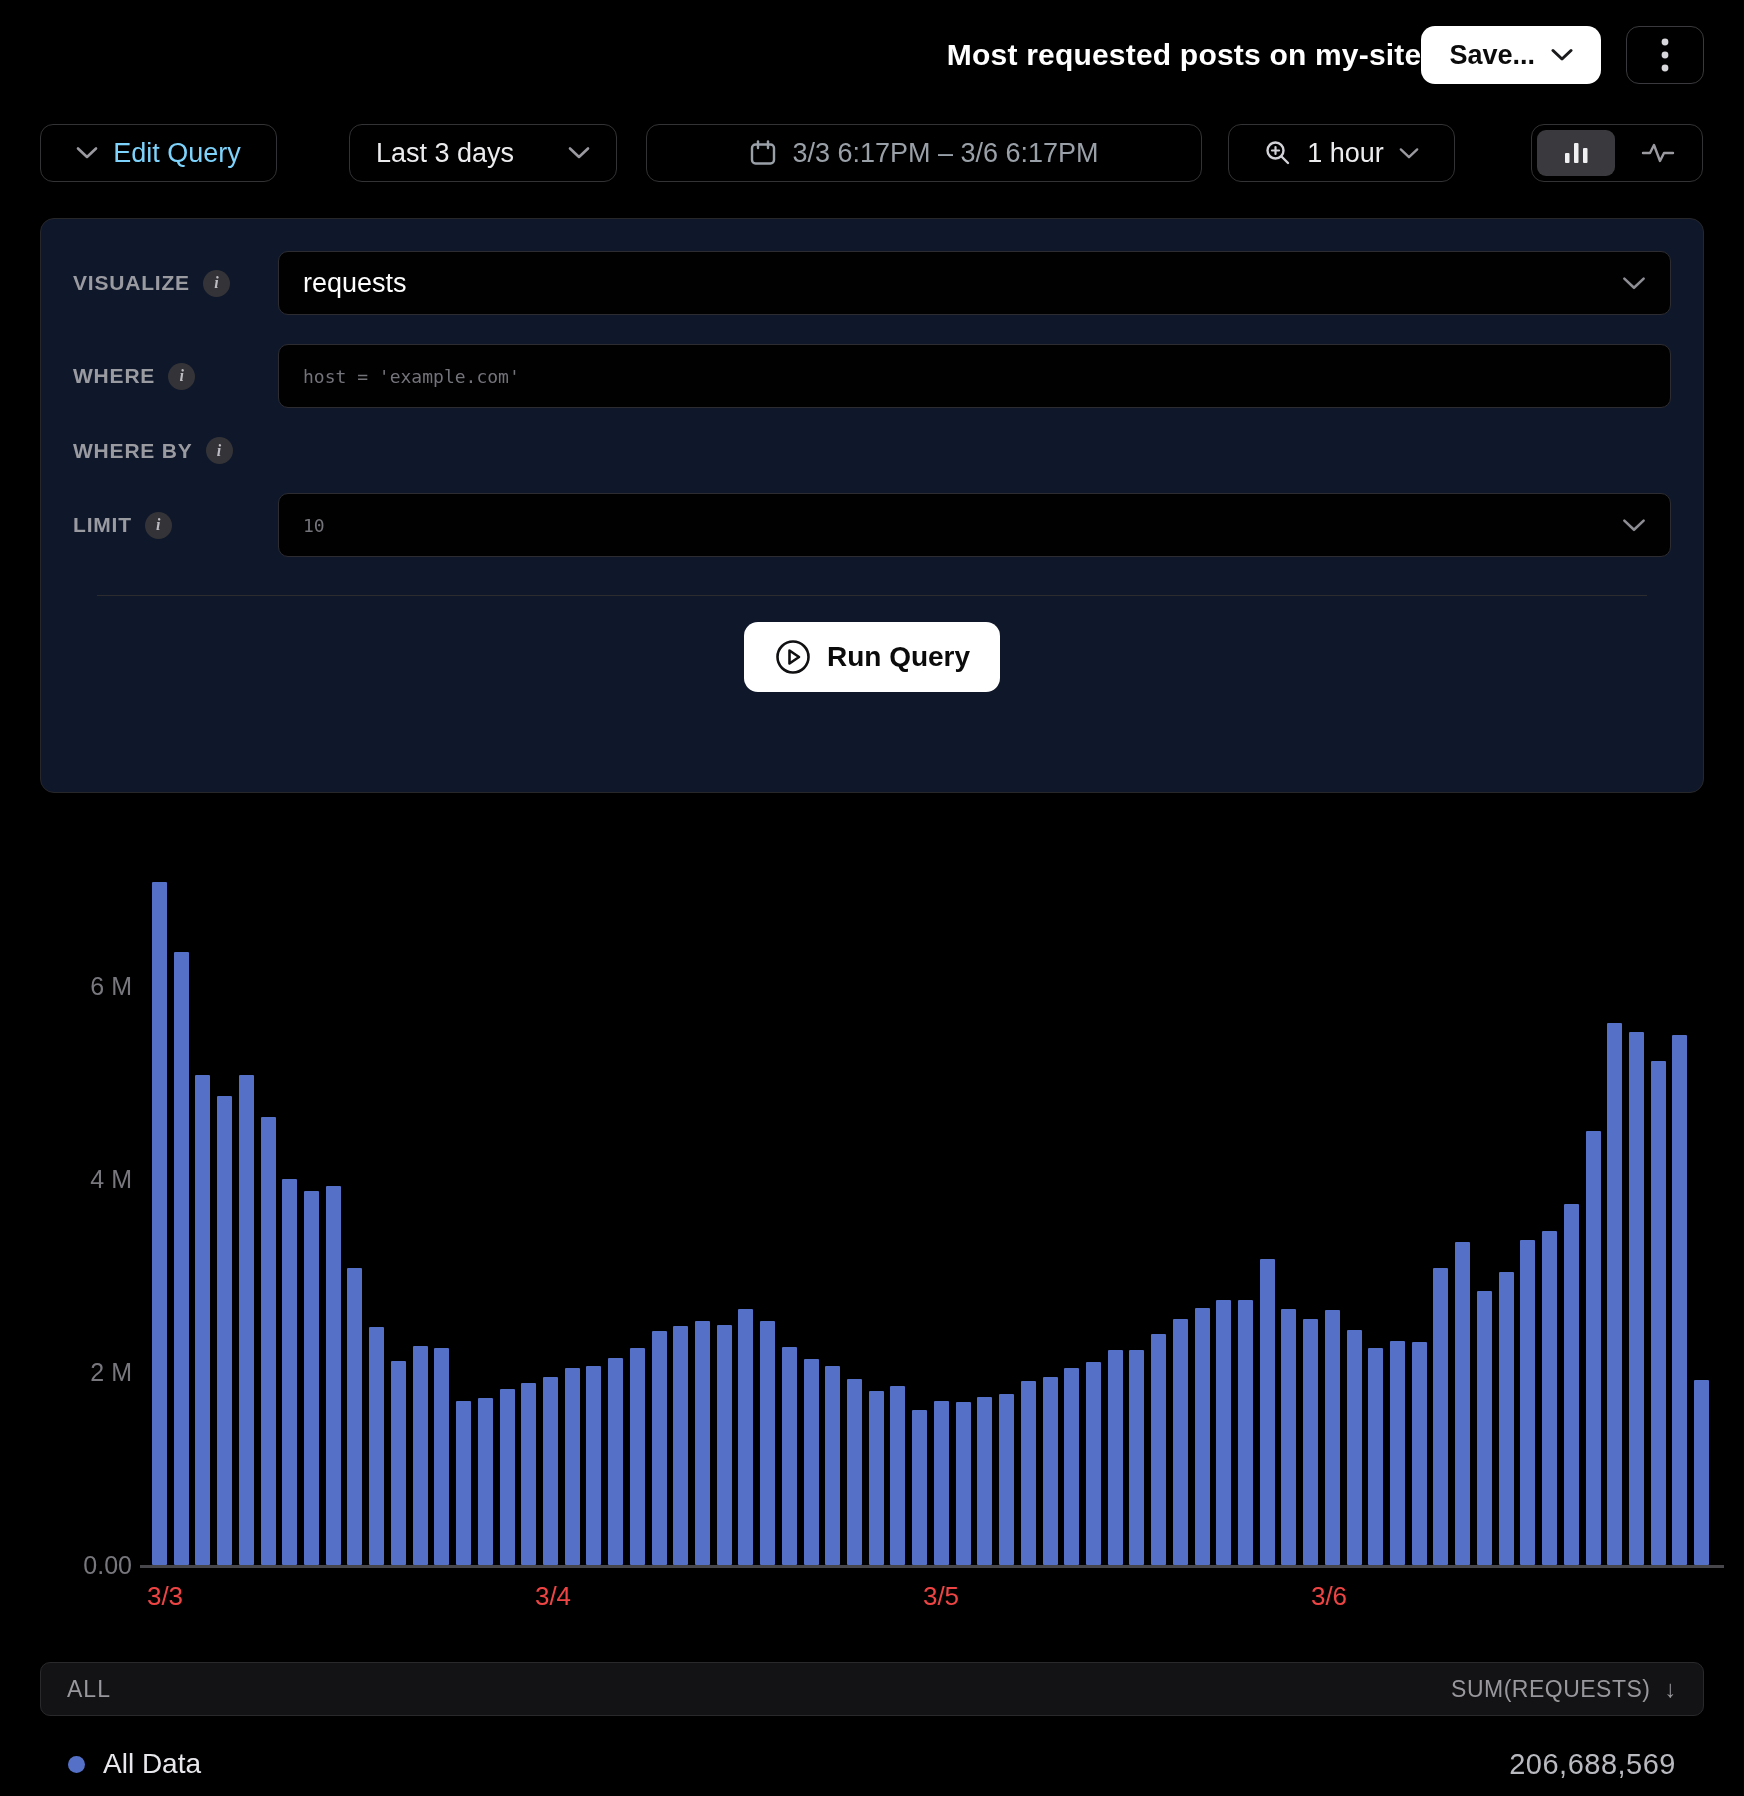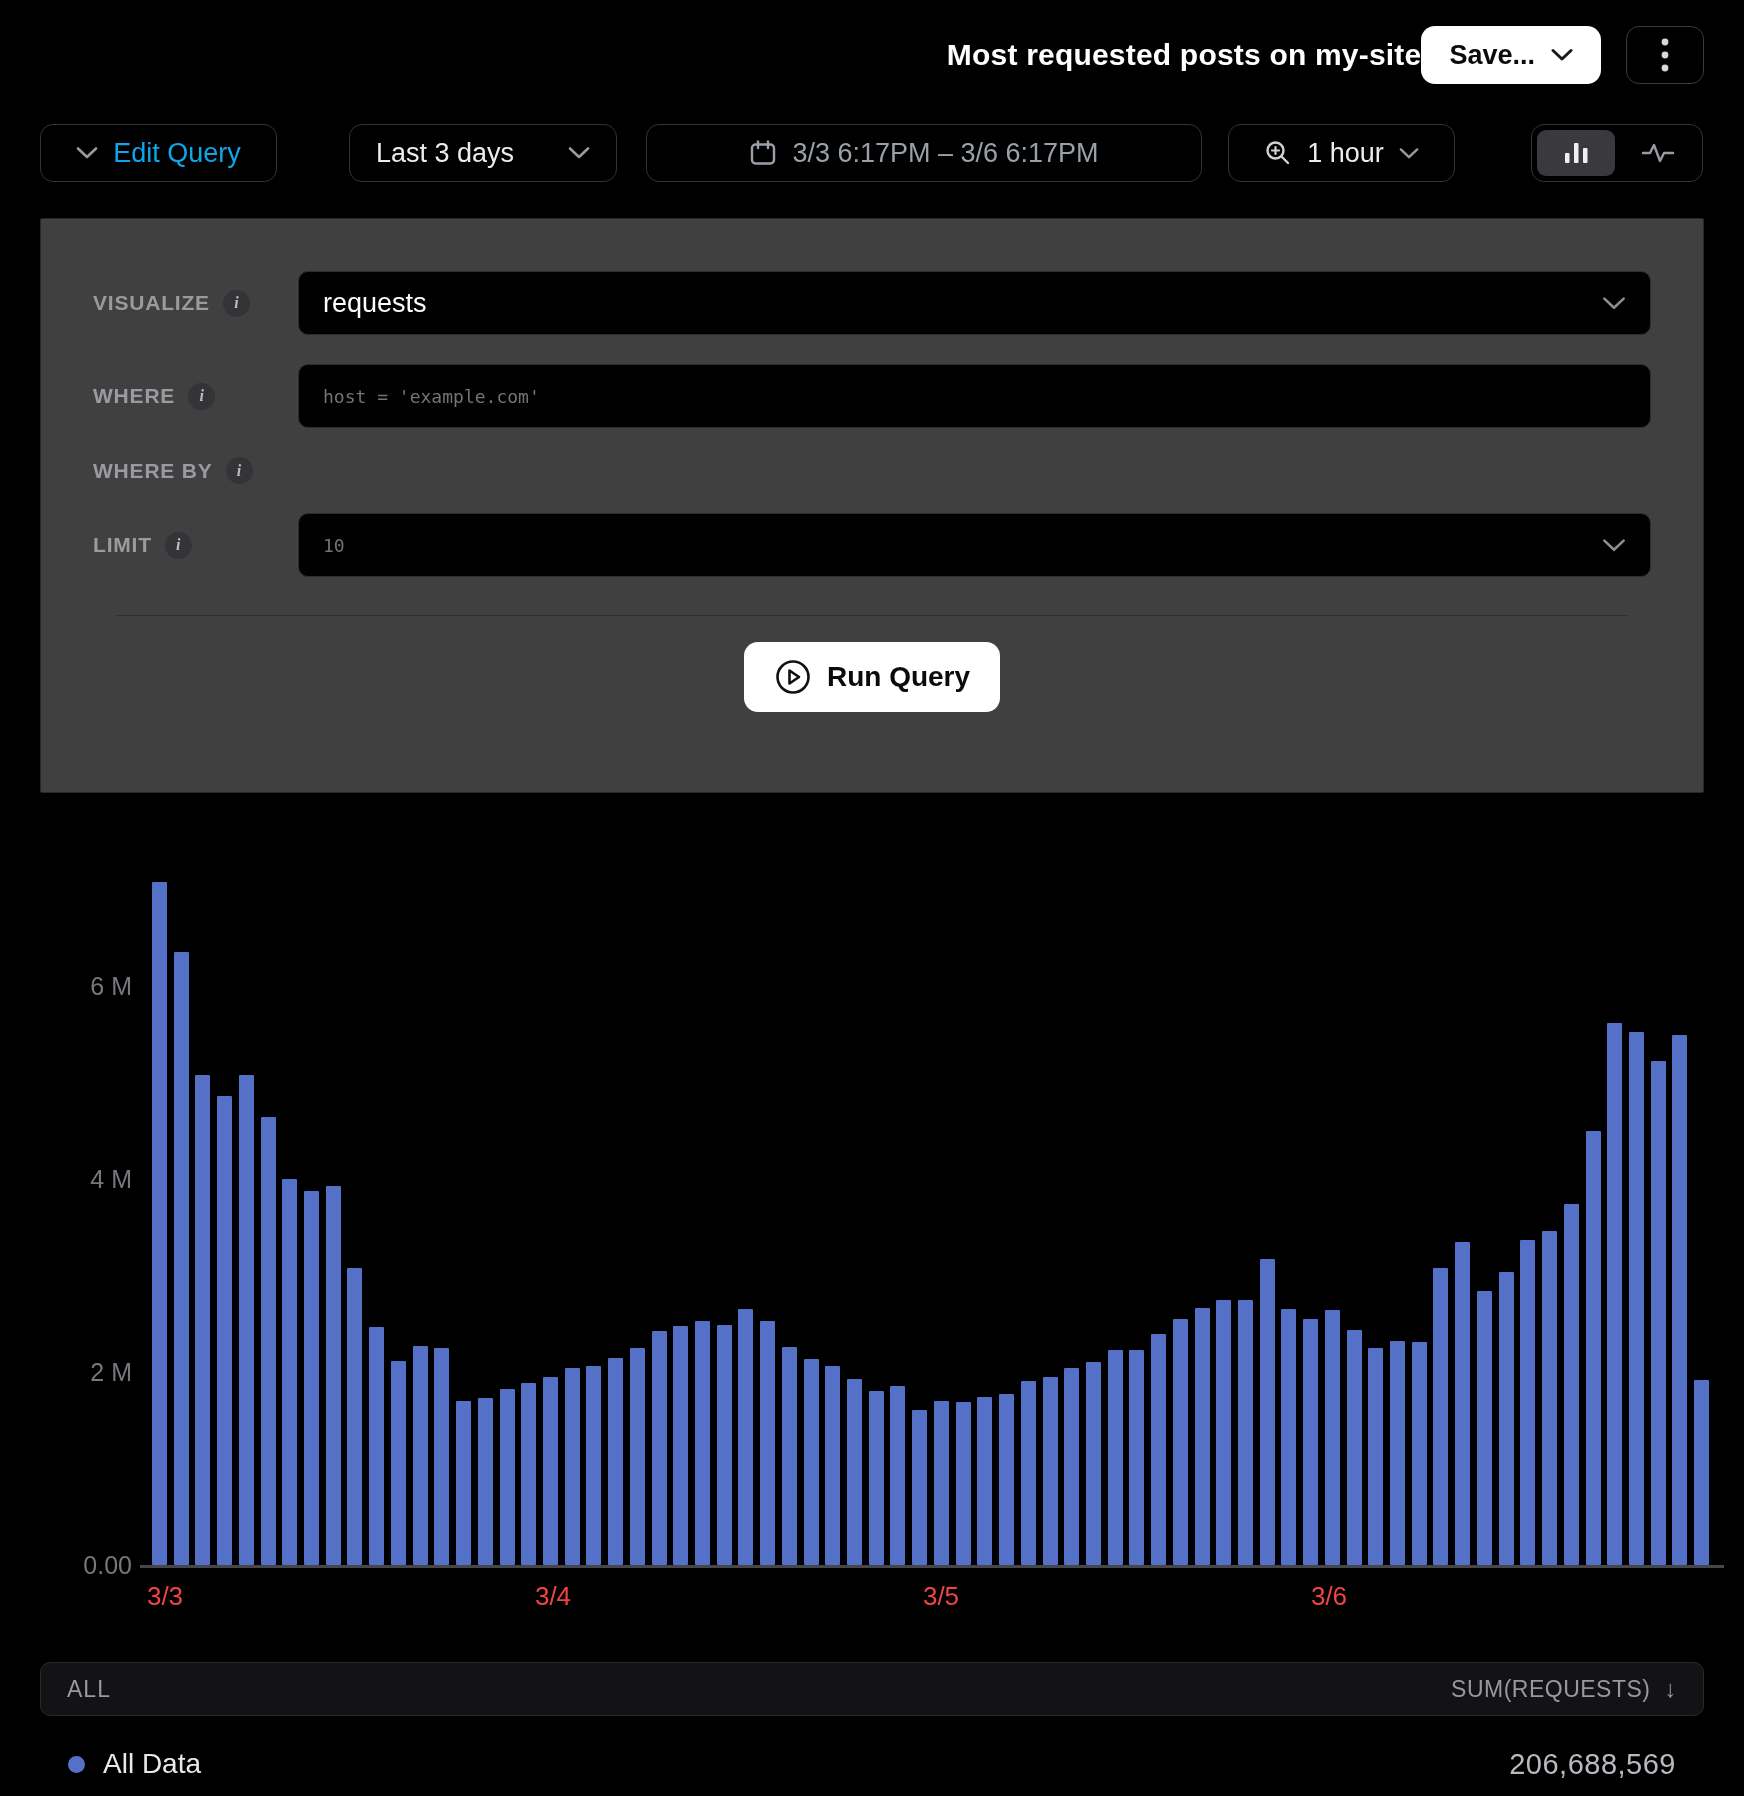--- a/index.html
+++ b/index.html
@@ -10,30 +10,30 @@
   
   .header-row { display:flex; align-items:center; justify-content:flex-end; height:58px; }
   .page-title { font-size:30px; font-weight:700; letter-spacing:.2px; color:#fff; }
   .header-actions { display:flex; align-items:center; gap:25px; }
   .save-btn { display:flex; align-items:center; gap:16px; height:58px; padding:0 28px; background:#fff; color:#0b0b0c; border:none; border-radius:14px; font-size:27px; font-weight:700; font-family:inherit; cursor:pointer; }
   .kebab-btn { width:78px; height:58px; display:flex; align-items:center; justify-content:center; background:transparent; border:1.5px solid #3a3a3e; border-radius:13px; cursor:pointer; }
 
   
   .toolbar { display:flex; align-items:center; margin-top:40px; height:58px; }
   .tbtn { display:flex; align-items:center; justify-content:center; gap:15px; height:58px; border:1.5px solid #333336; border-radius:13px; background:transparent; font-size:27px; font-family:inherit; cursor:pointer; }
-  .edit-query { width:237px; color:#0ea5e9; margin-right:72px; }
+  .edit-query { width:237px; color:#7dd3fc; margin-right:72px; }
   .preset { width:268px; color:#ececef; margin-right:29px; justify-content:space-between; padding:0 26px; }
   .daterange { width:556px; color:#9aa0a8; margin-right:26px; }
   .granularity { width:227px; color:#ececef; margin-right:76px; }
   .charttype { width:172px; height:58px; border:1.5px solid #333336; border-radius:13px; display:flex; align-items:center; padding:5px; gap:4px; }
   .seg { flex:1; height:46px; display:flex; align-items:center; justify-content:center; border-radius:9px; cursor:pointer; }
   .seg.selected { background:#3a3a3e; }
 
   
-  .panel { margin-top:36px; height:575px; background:#404040; border:1.5px solid #27272a; border-radius:2px; padding:52px; }
+  .panel { margin-top:36px; height:575px; background:#0f172a; border:1.5px solid #27272a; border-radius:14px; padding:32px; }
   .qrow { display:flex; align-items:center; margin-bottom:29px; }
   .qlabel-wrap { width:205px; display:flex; align-items:center; gap:13px; flex-shrink:0; }
   .qlabel { font-size:21px; font-weight:700; letter-spacing:.8px; color:#9a9aa1; }
   .info-dot { width:27px; height:27px; border-radius:50%; background:#343438; color:#bcbcc2; font-size:16px; font-weight:700; display:flex; align-items:center; justify-content:center; font-family:"Liberation Serif", serif; font-style:italic; }
   .qfield { flex:1; height:64px; background:#010102; border:1.5px solid #2d2d31; border-radius:10px; display:flex; align-items:center; padding:0 24px; gap:16px; }
   .qfield .value { font-size:27px; color:#fdfdfe; }
   .qfield .ph { font-size:26px; color:#73737a; font-family:"DejaVu Sans Mono", monospace; }
   .qfield input { flex:1; background:transparent; border:none; outline:none; color:#fdfdfe; font-size:18px; font-family:"DejaVu Sans Mono", monospace; }
   .qfield input::placeholder { color:#73737a; }
   .spacer { flex:1; }

